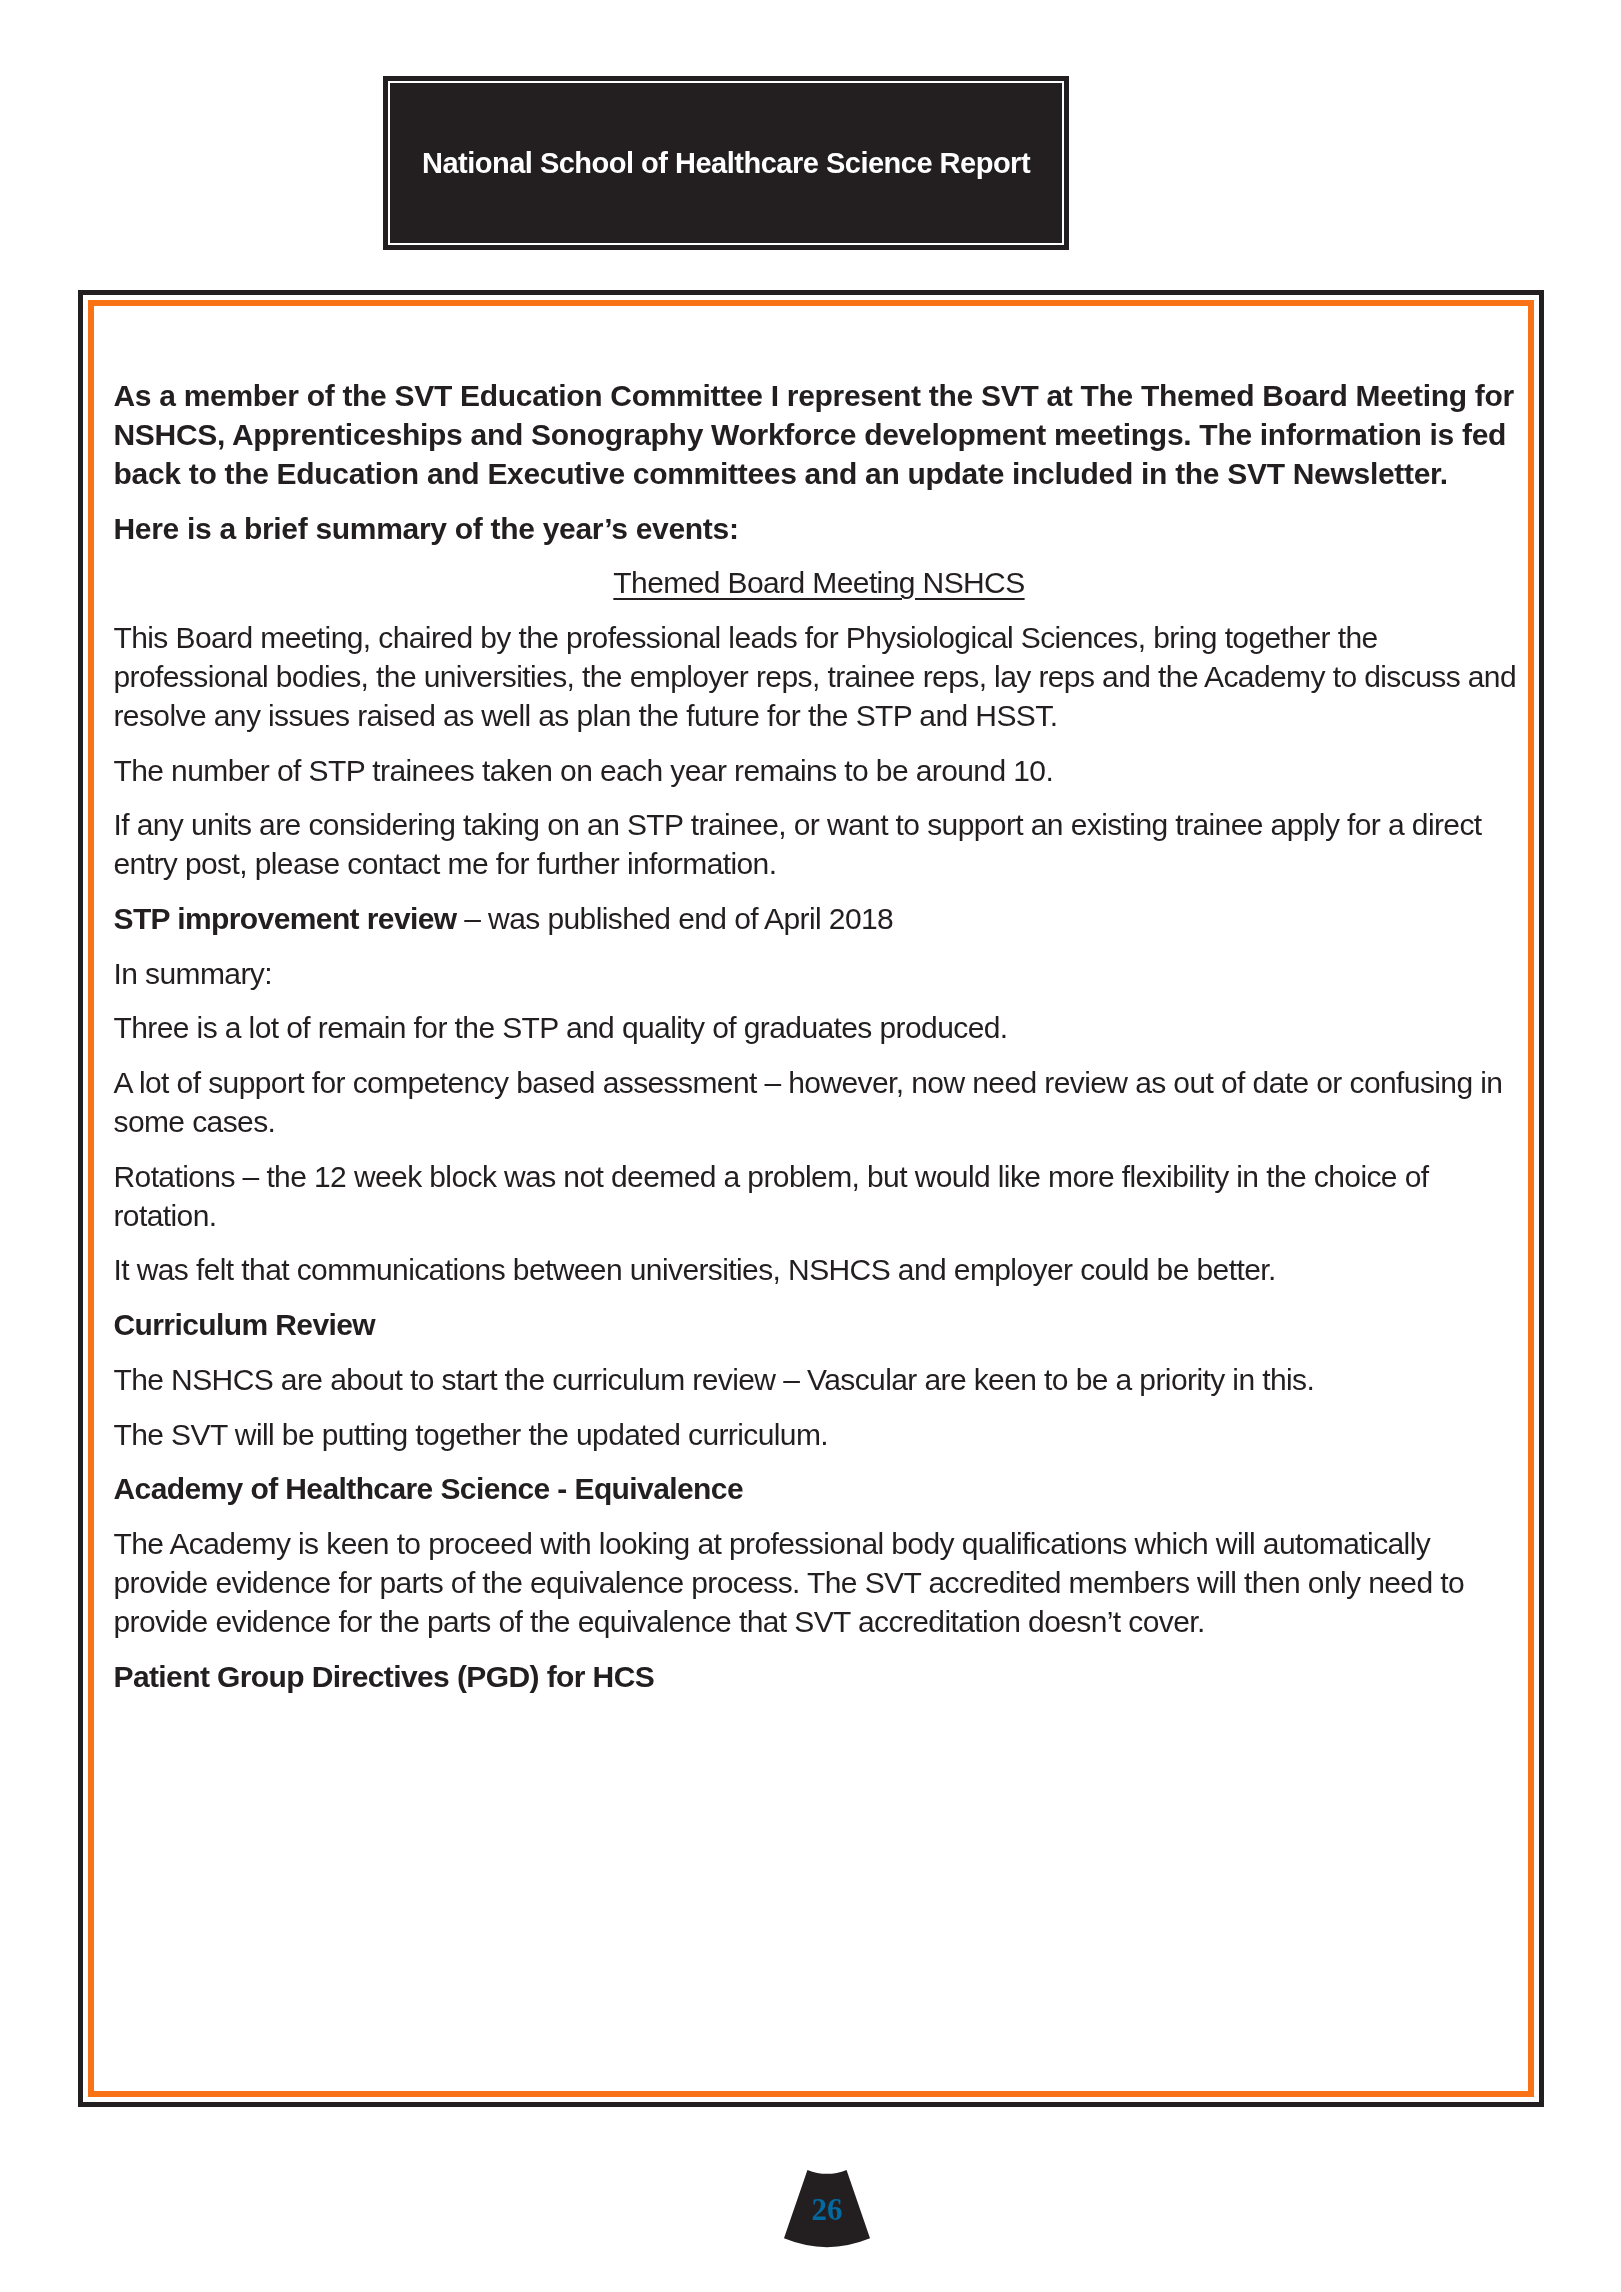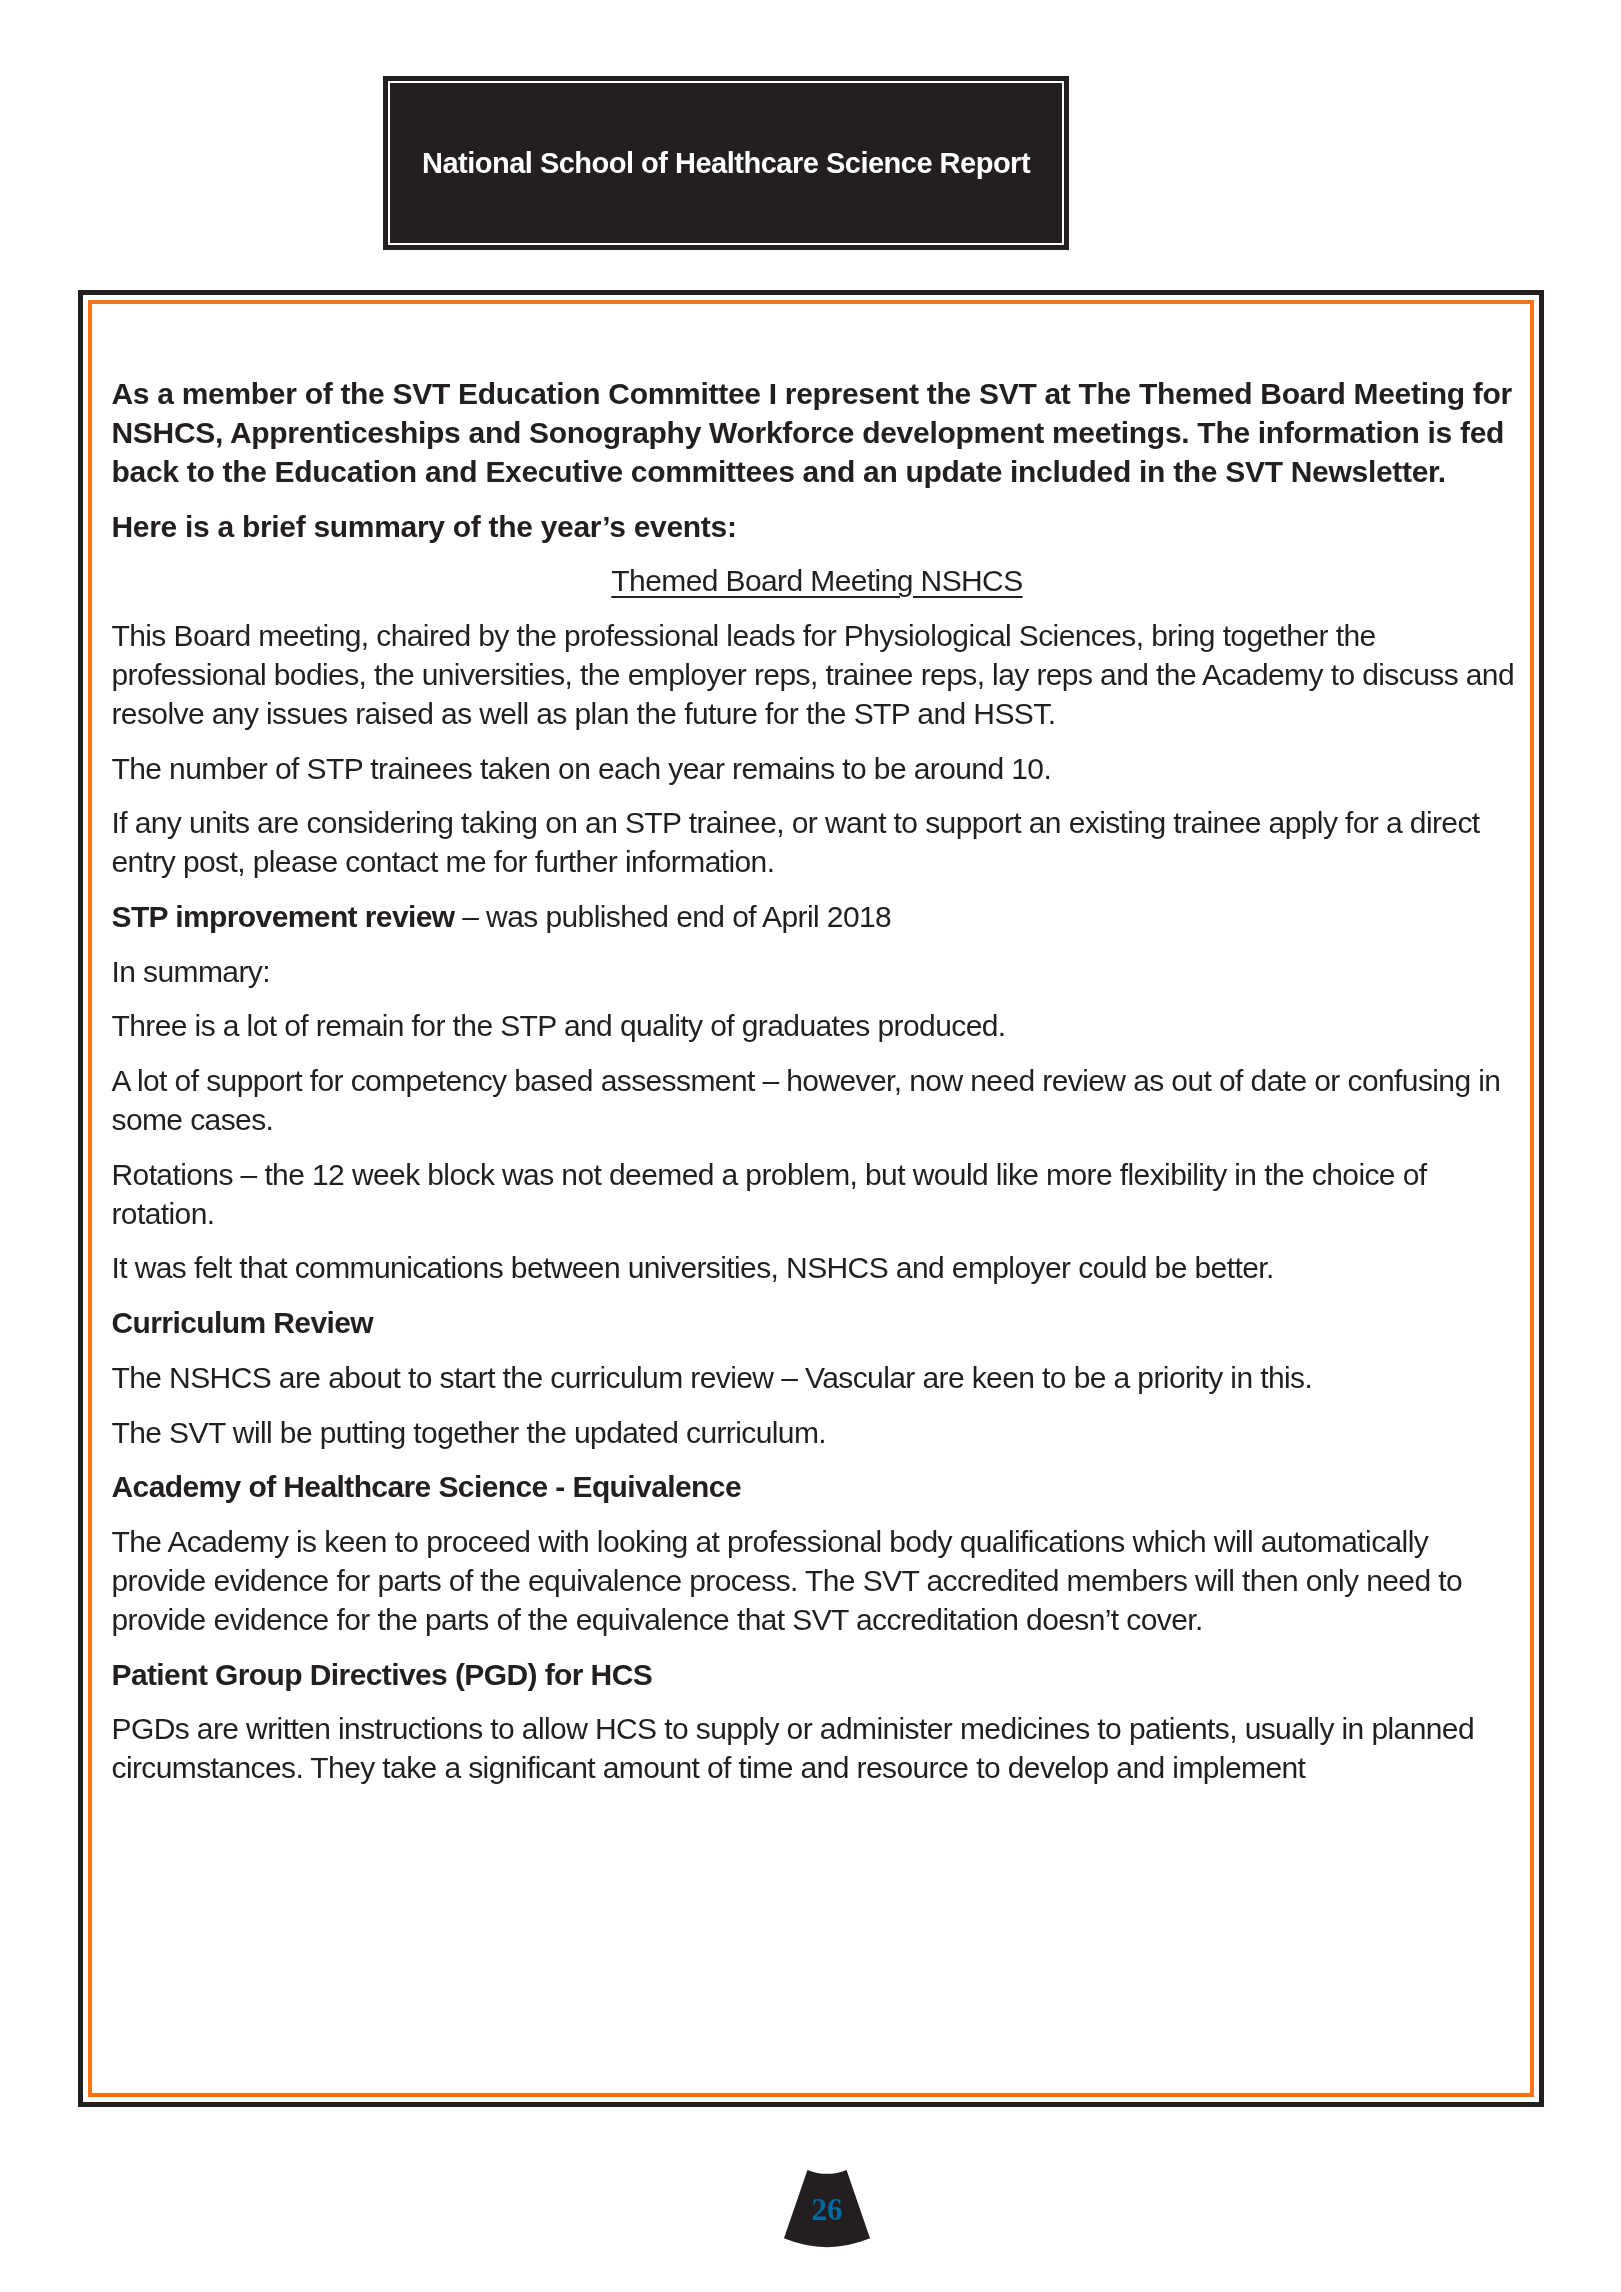--- a/index.html
+++ b/index.html
@@ -51,21 +51,21 @@
     height: 1817px;
     box-sizing: border-box;
     border: 5.9px solid #231f20;
     padding: 4.9px;
     background: #fff;
   }
   .frame-inner {
     width: 100%;
     height: 100%;
     box-sizing: border-box;
-    border: 4px solid #f97316;
+    border: 6px solid #f97316;
     position: relative;
   }
   .content {
     position: absolute;
     left: 19.6px;
     top: 70px;
     width: 1411px;
     font-size: 30px;
     line-height: 39px;
     letter-spacing: -0.6px;
@@ -144,21 +144,20 @@
       <p>It was felt that communications between universities, NSHCS and employer could be better.</p>
 
       <p class="subheading">Curriculum Review</p>
       <p>The NSHCS are about to start the curriculum review – Vascular are keen to be a priority in this.</p>
       <p>The SVT will be putting together the updated curriculum.</p>
 
       <p class="subheading">Academy of Healthcare Science - Equivalence</p>
       <p>The Academy is keen to proceed with looking at professional body qualifications which will automatically provide evidence for parts of the equivalence process. The SVT accredited members will then only need to provide evidence for the parts of the equivalence that SVT accreditation doesn’t cover.</p>
 
       <p class="subheading">Patient Group Directives (PGD) for HCS</p>
-      <p>PGDs are written instructions to allow HCS to supply or administer medicines to patients, usually in planned circumstances. They take a significant amount of time and resource to develop and implement</p>
 
     </div>
   </div>
 </div>
 
 <div class="page-badge">
   <svg width="94" height="88" viewBox="0 0 96 90">
     <path d="M 28 4 Q 48 12 68 4 L 92 74 Q 48 92 4 74 Z" fill="#231f20"></path>
   </svg>
   <div class="page-number">26</div>

